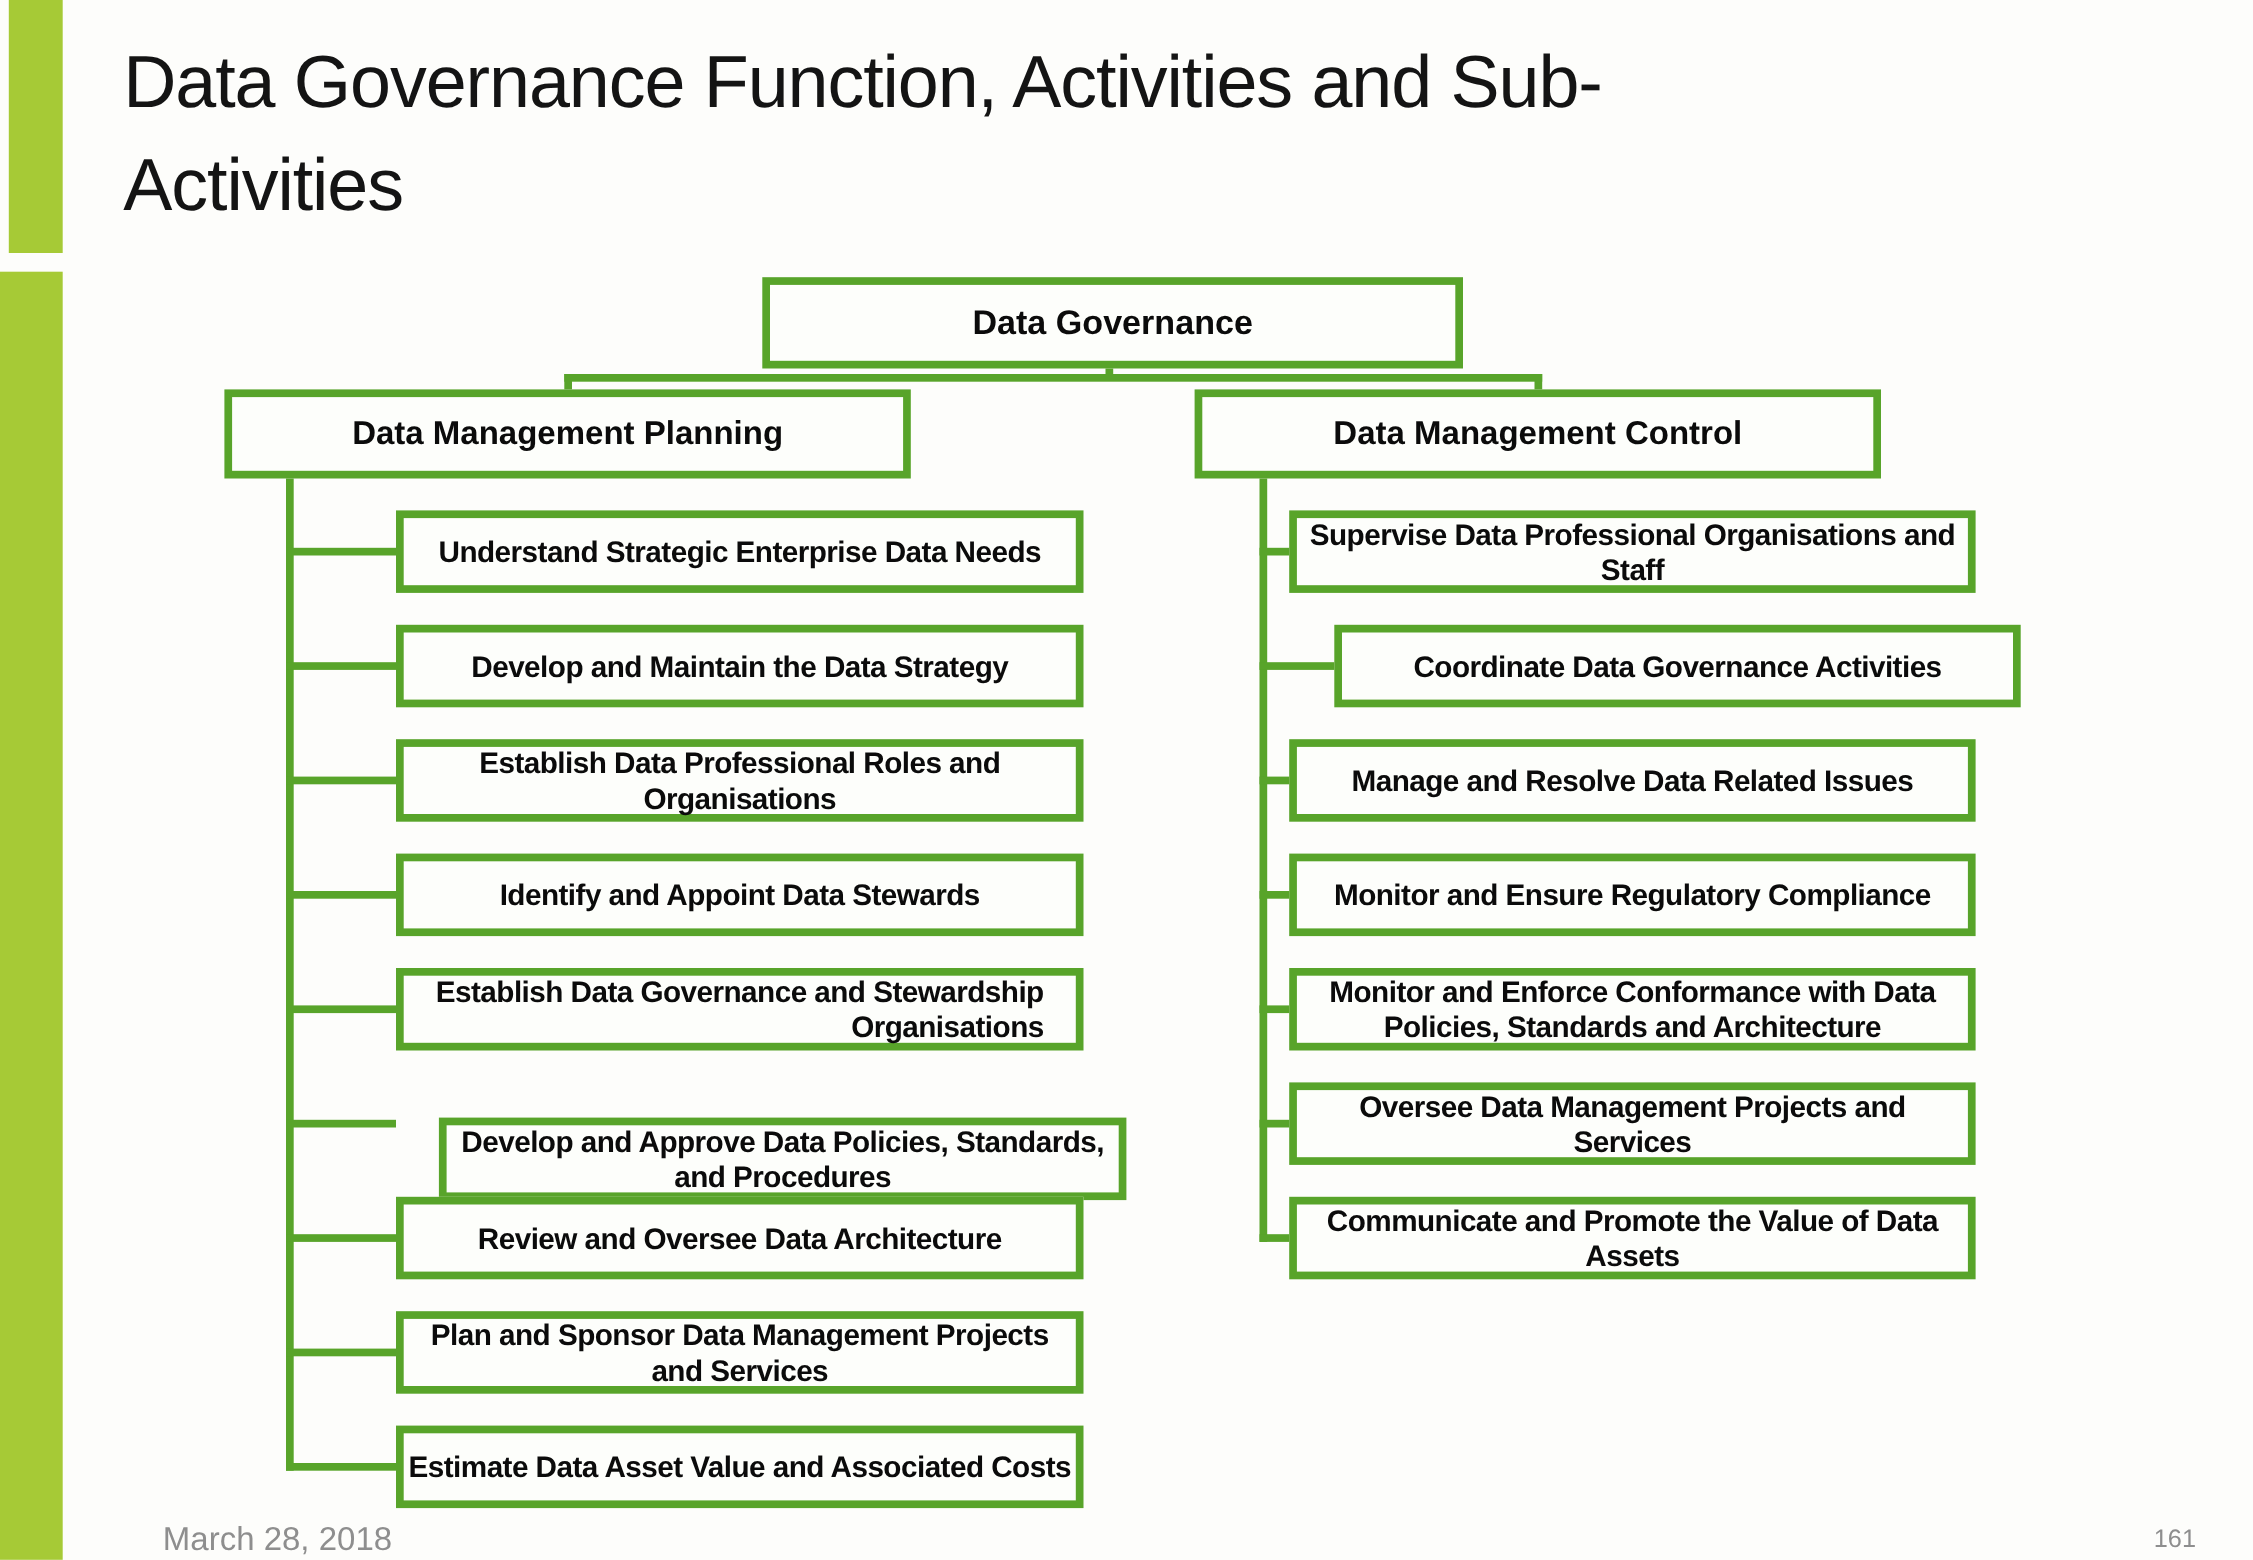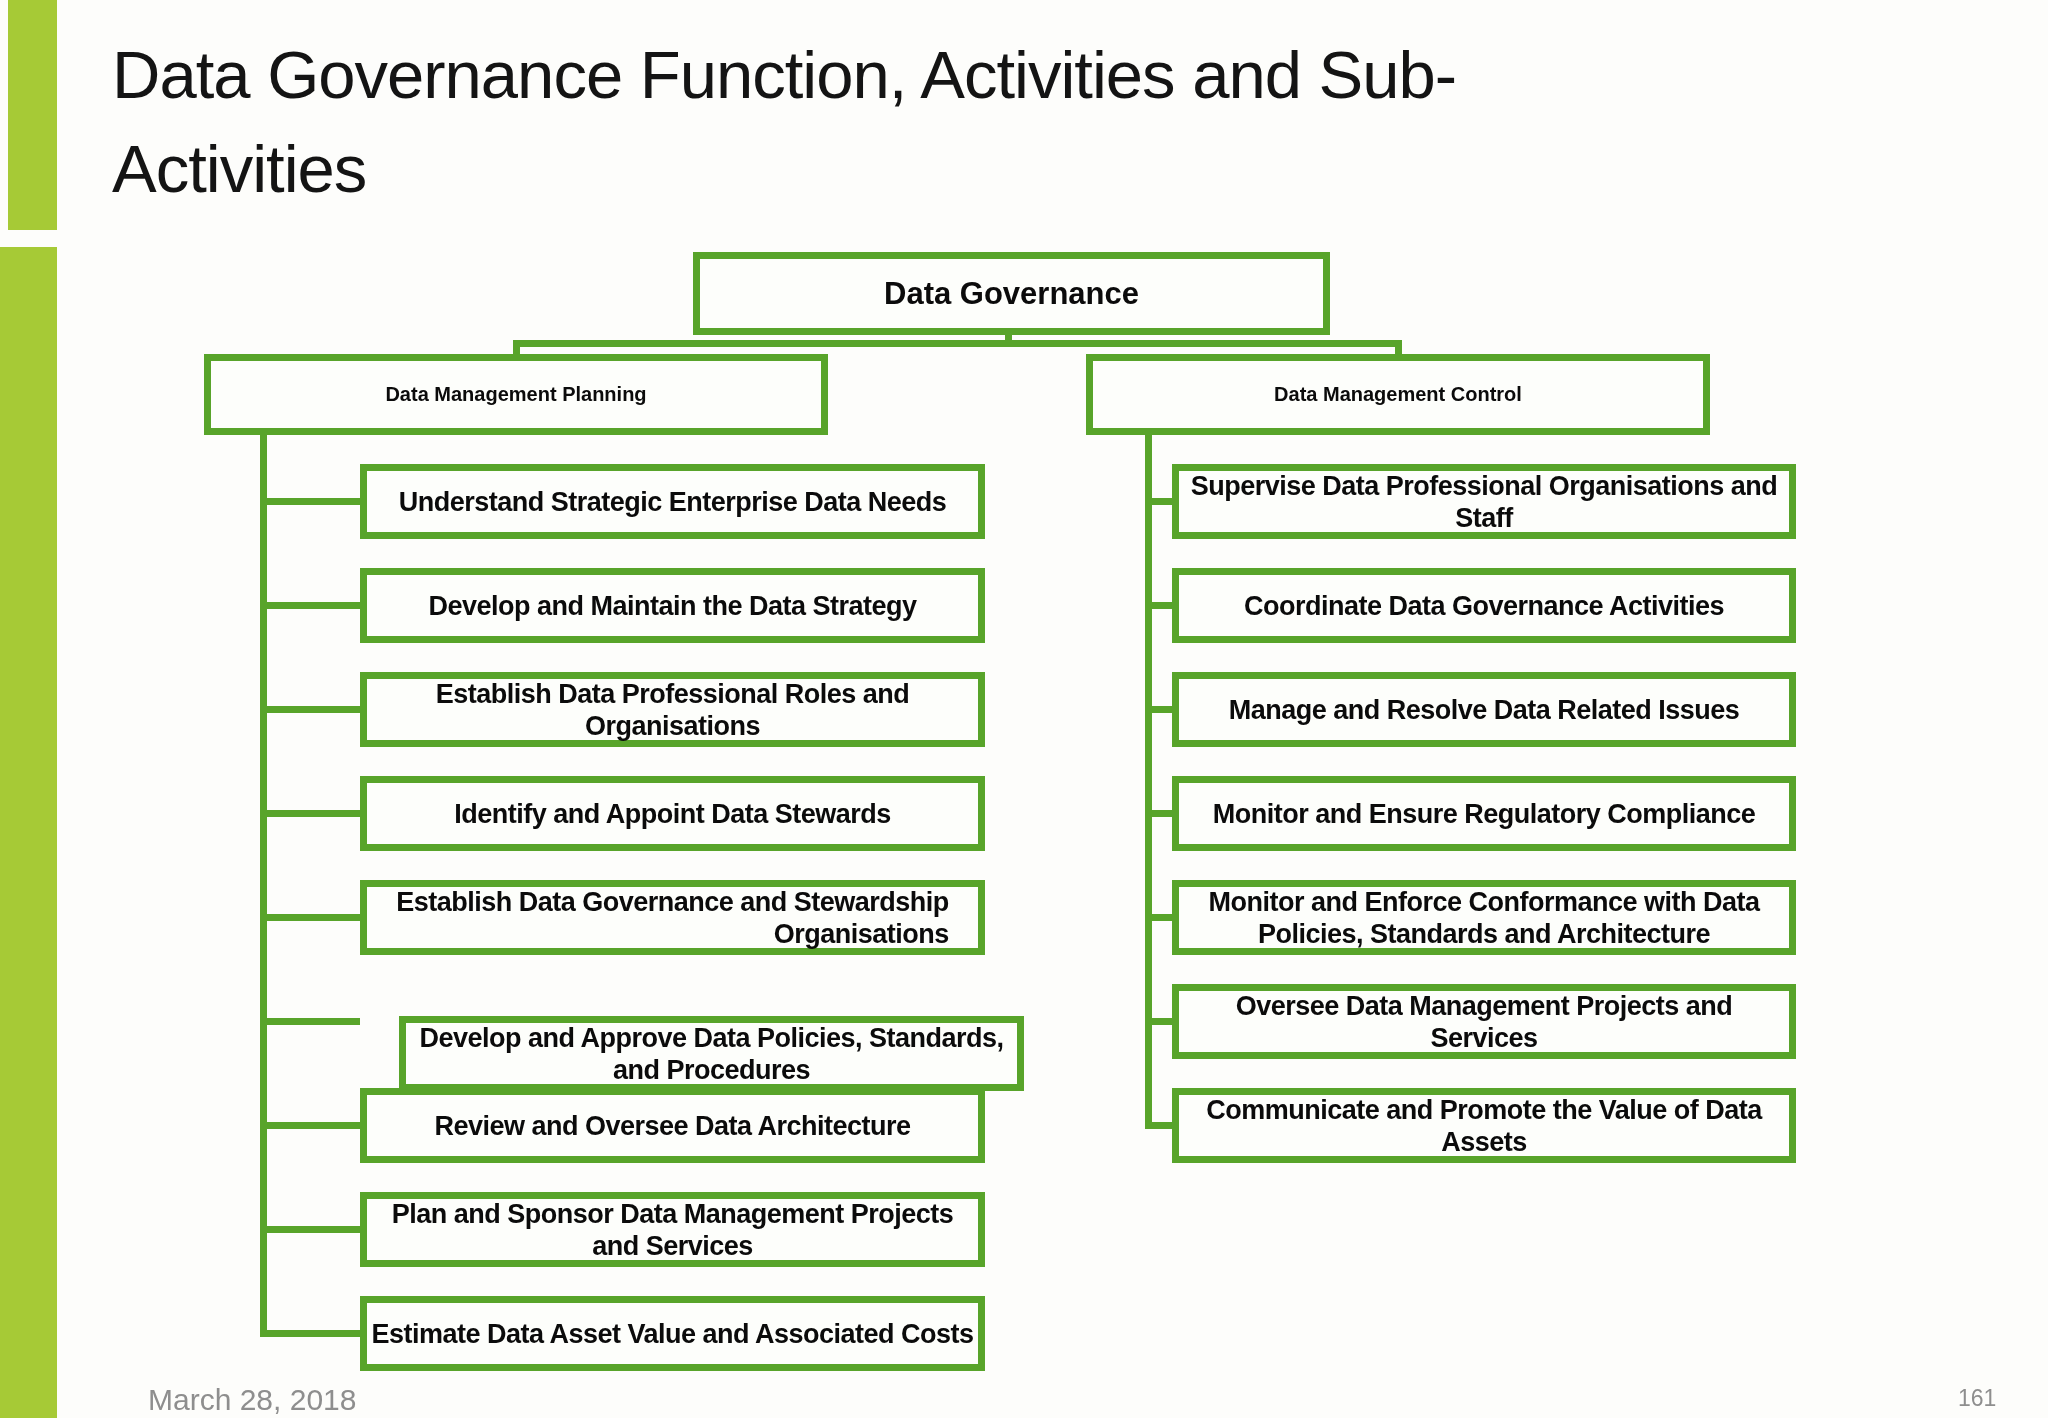--- a/index.html
+++ b/index.html
@@ -27,21 +27,21 @@
     color:#141414;white-space:pre-line;
   }
   .box{
     position:absolute;box-sizing:border-box;
     border:7px solid var(--green);background:var(--boxfill);
     display:flex;align-items:center;justify-content:center;
     text-align:center;font-weight:700;color:var(--ink);
     white-space:pre;overflow:visible;
   }
   .root-box{left:693px;top:252px;width:637px;height:83px;font-size:31px;}
-  .branch-box{top:354px;width:624px;height:81px;font-size:20px;}
+  .branch-box{top:354px;width:624px;height:81px;font-size:30px;}
   .branch-left{left:204px;}
   .branch-right{left:1086px;}
   .sub{width:625px;height:75px;font-size:27px;line-height:32px;letter-spacing:-0.5px;}
   .sub-l{left:360px;}
   .sub-r{left:1172px;width:624px;}
   .line{position:absolute;background:var(--green);}
   .footer-date{position:absolute;left:148px;top:1383px;font-size:30px;color:var(--footer);}
   .footer-page{position:absolute;left:1958px;top:1385px;font-size:23px;color:var(--footer);}
 </style>
 </head>
@@ -94,21 +94,21 @@
 Organisations</div>
   <div class="box sub sub-l" style="top:1016px;margin-left:39px;">Develop and Approve Data Policies, Standards,
 and Procedures</div>
   <div class="box sub sub-l" style="top:1088px;">Review and Oversee Data Architecture</div>
   <div class="box sub sub-l" style="top:1192px;">Plan and Sponsor Data Management Projects
 and Services</div>
   <div class="box sub sub-l" style="top:1296px;">Estimate Data Asset Value and Associated Costs</div>
 
   <div class="box sub sub-r" style="top:464px;">Supervise Data Professional Organisations and
 Staff</div>
-  <div class="box sub sub-r" style="top:568px;">Coordinate Data Governance Activities</div>
+  <div class="box sub sub-r" style="top:568px;margin-left:41px;">Coordinate Data Governance Activities</div>
   <div class="box sub sub-r" style="top:672px;">Manage and Resolve Data Related Issues</div>
   <div class="box sub sub-r" style="top:776px;">Monitor and Ensure Regulatory Compliance</div>
   <div class="box sub sub-r" style="top:880px;">Monitor and Enforce Conformance with Data
 Policies, Standards and Architecture</div>
   <div class="box sub sub-r" style="top:984px;">Oversee Data Management Projects and
 Services</div>
   <div class="box sub sub-r" style="top:1088px;">Communicate and Promote the Value of Data
 Assets</div>
 
   <div class="footer-date">March 28, 2018</div>

